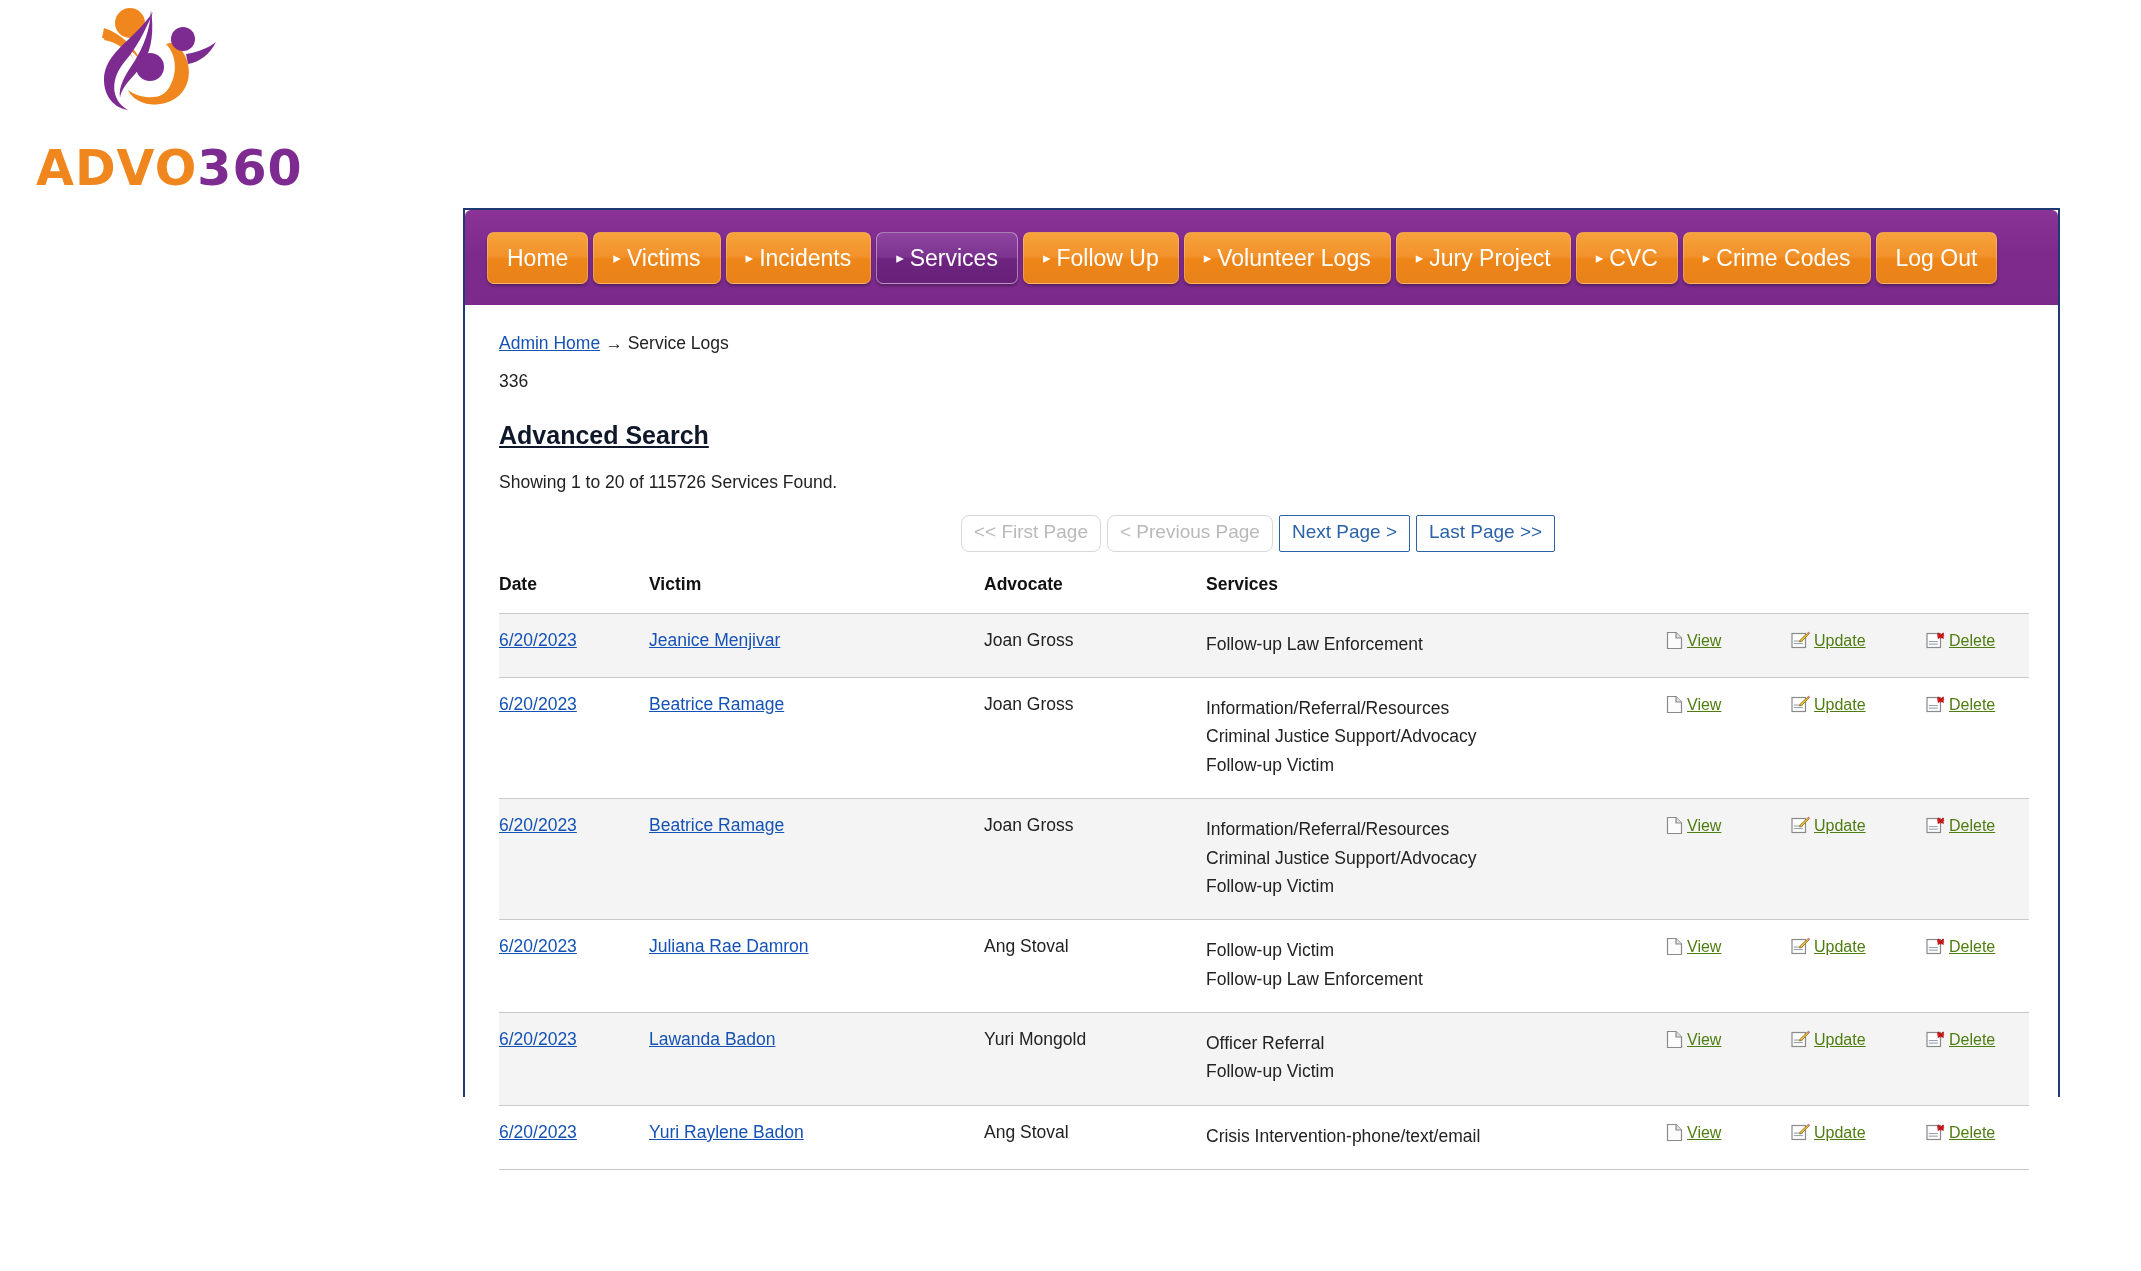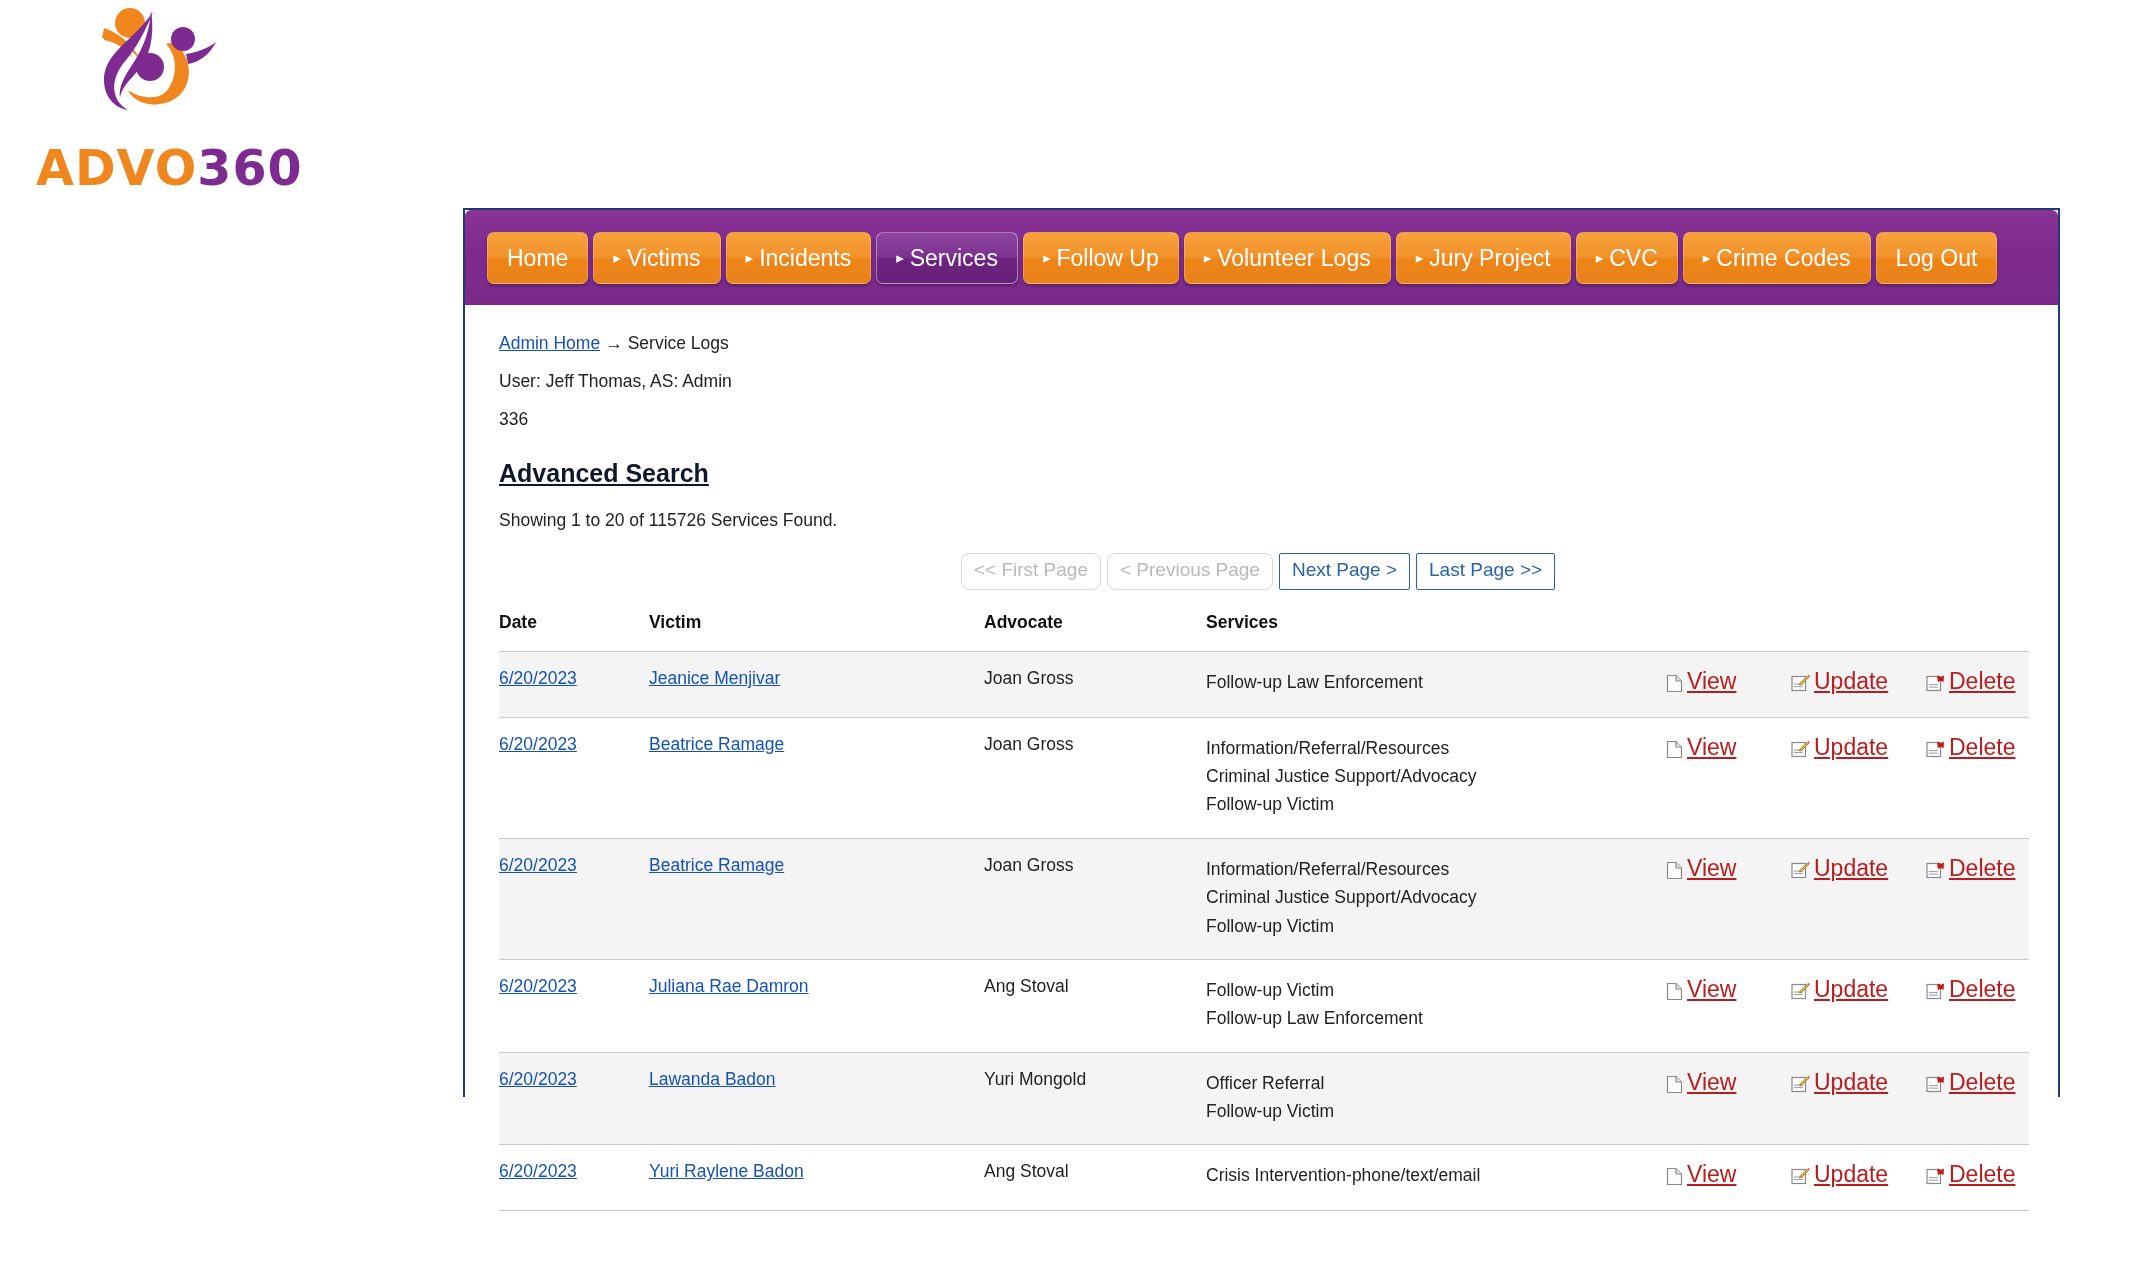--- a/index.html
+++ b/index.html
@@ -197,24 +197,24 @@
 
   .tbl-link {
     color: #1552B5;
     text-decoration: underline;
     cursor: pointer;
   }
   .svc-line { line-height: 1.62; white-space: nowrap; }
 
   .action-cell { white-space: nowrap; }
   .action-link {
-    color: #b91c1c;
+    color: #4d7c0f;
     text-decoration: underline;
     cursor: pointer;
-    font-size: 23px;
+    font-size: 16px;
   }
   .act-icon {
     display: inline-block;
     vertical-align: -4px;
     margin-right: 4px;
   }
 </style>
 </head>
 <body>
 
@@ -284,21 +284,20 @@
         </div>
       </div>
   </div>
 
   <div id="page-body">
 
     <div class="crumb-line">
       <span class="crumb-link">Admin Home</span><span class="crumb-sep">→</span><span>Service Logs</span>
     </div>
 
-    <div class="crumb-line">User: Jeff Thomas, AS: Admin</div>
     <div class="crumb-line">336</div>
 
 
     <div id="advanced-search">Advanced Search</div>
 
     <div id="showing-text">Showing 1 to 20 of 115726 Services Found.</div>
 
     <div id="pagination">
       <button class="pager-btn disabled">&lt;&lt; First Page</button>
       <button class="pager-btn disabled">&lt; Previous Page</button>

